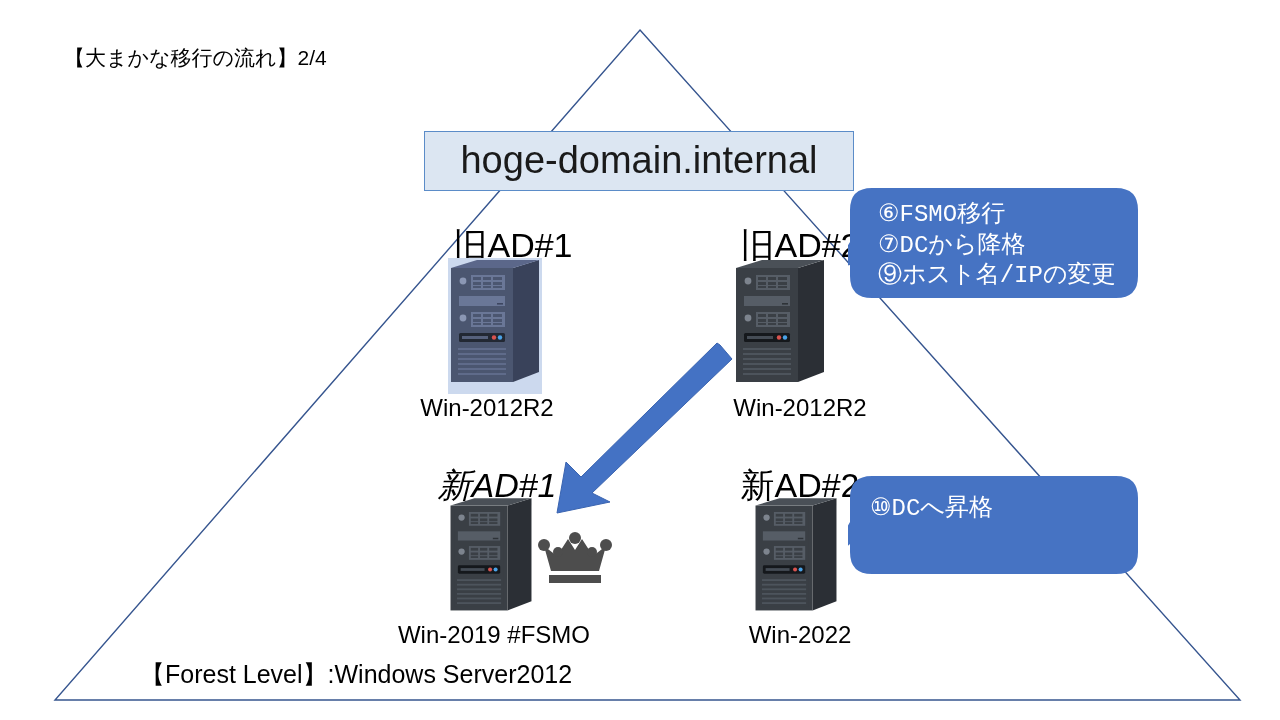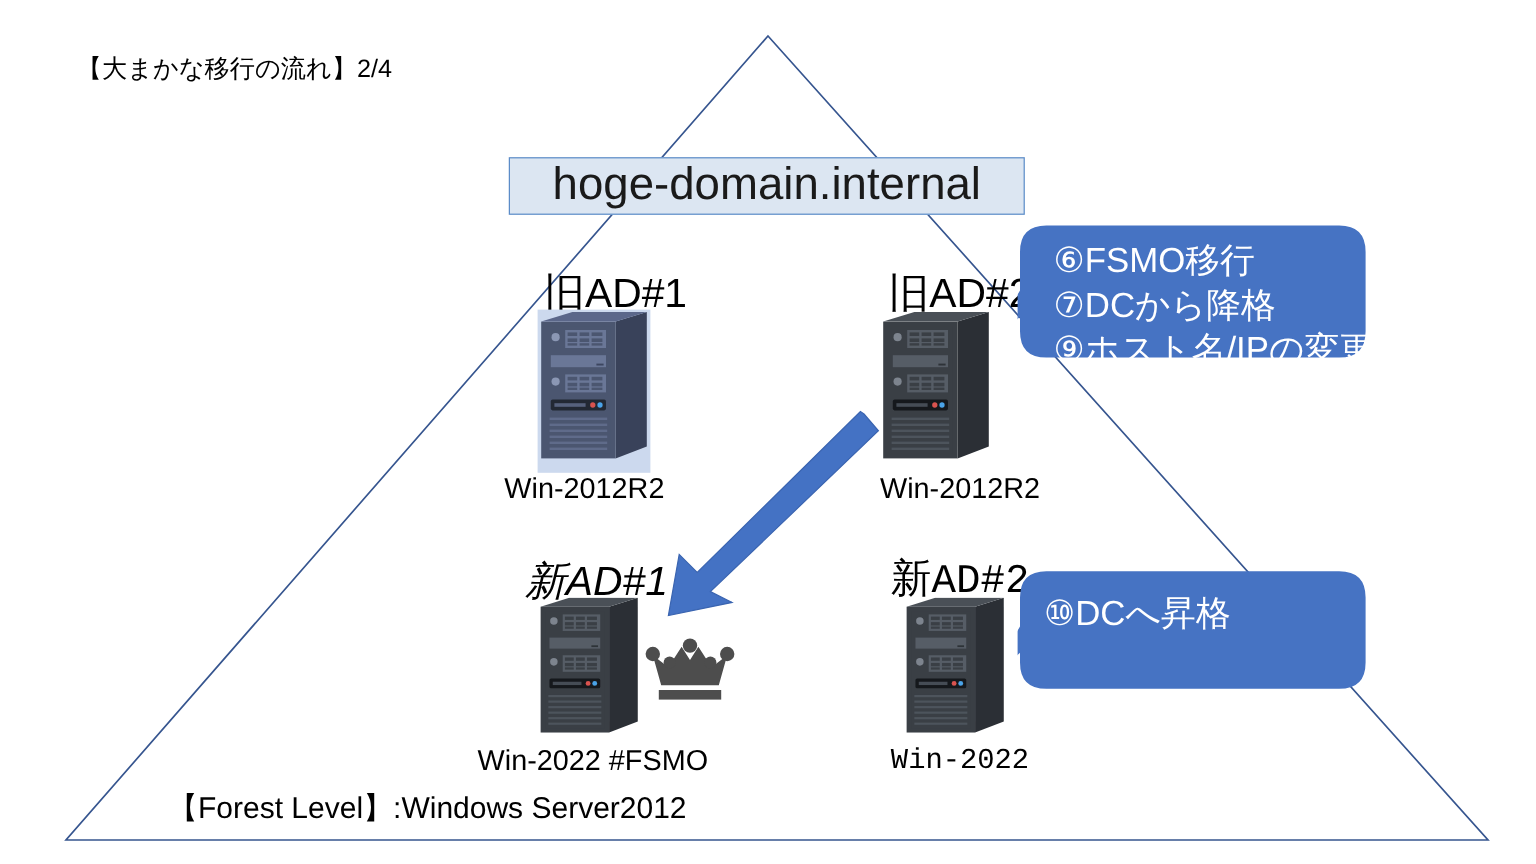--- a/index.html
+++ b/index.html
@@ -31,21 +31,21 @@
     left: 64px; top: 45px;
     font-size: 21px;
     line-height: 1.2;
     white-space: nowrap;
     letter-spacing: 0px;
   }
   
   #domain-box {
     position: absolute;
     left: 424px; top: 131px;
-    width: 430px; height: 48px;
+    width: 430px; height: 60px;
     background: #dce6f2;
     border: 1.3px solid #5b8cc8;
     box-sizing: border-box;
     display: flex;
     align-items: center;
     justify-content: center;
   }
   #domain-box .domain-label {
     font-size: 38px;
     line-height: 1;
@@ -70,21 +70,21 @@
     left: 50%;
     transform: translateX(-50%);
     font-size: 24px;
     line-height: 1;
     white-space: nowrap;
   }
   
   #group-old-ad-1 { left: 400px; top: 228px; width: 200px; height: 200px; }
   #group-old-ad-2 { left: 690px; top: 228px; width: 200px; height: 200px; }
   #group-new-ad-1 { left: 390px; top: 468px; width: 215px; height: 190px; }
-  #group-new-ad-2 { left: 700px; top: 468px; width: 200px; height: 190px; font-family: Liberation Mono, monospace; }
+  #group-new-ad-2 { left: 700px; top: 468px; width: 200px; height: 190px; }
 
   #group-old-ad-1 .node-label { top: 0px; left: 113px; }
   #group-old-ad-1 .os-label   { top: 168px; left: 87px; }
   #group-old-ad-2 .node-label { top: 0px; left: 110px; }
   #group-old-ad-2 .os-label   { top: 168px; left: 110px; }
   #group-new-ad-1 .node-label { top: 0px; left: 107px; font-style: italic; }
   #group-new-ad-1 .os-label   { top: 155px; left: 104px; }
   #group-new-ad-2 .node-label { top: 0px; left: 100px; }
   #group-new-ad-2 .os-label   { top: 155px; left: 100px; }
 
@@ -104,23 +104,24 @@
   #highlight-old-ad-1 {
     left: 48px; top: 30px; width: 94px; height: 136px;
   }
   
   .callout {
     position: absolute;
   }
   .callout-text {
     position: absolute;
     color: #ffffff;
-    font-size: 29px;
+    font-size: 24px;
     line-height: 1.28;
     white-space: nowrap;
+    font-family: Liberation Mono, monospace;
   }
   #callout-fsmo { left: 848px; top: 186px; width: 292px; height: 116px; }
   #callout-fsmo .callout-text { left: 30px; top: 14px; }
   #callout-promote { left: 848px; top: 474px; width: 292px; height: 104px; }
   #callout-promote .callout-text { left: 22px; top: 20px; }
 
   
   #fsmo-transfer-arrow {
     position: absolute;
     left: 535px; top: 340px;
@@ -309,21 +310,21 @@
       <circle cx="55" cy="77.5" r="2.2" fill="#4aa3e8"></circle>
       <g fill="#4d545c">
         <rect x="13" y="88" width="48" height="2"></rect>
         <rect x="13" y="93" width="48" height="2"></rect>
         <rect x="13" y="98" width="48" height="2"></rect>
         <rect x="13" y="103" width="48" height="2"></rect>
         <rect x="13" y="108" width="48" height="2"></rect>
         <rect x="13" y="113" width="48" height="2"></rect>
       </g>
     </svg>
-    <div class="os-label">Win-2022 #FSMO</div>
+    <div class="os-label">Win-2019 #FSMO</div>
   </div>
 
   <div class="server-group" id="group-new-ad-2">
     <div class="node-label">新AD#2</div>
     <svg class="server-icon" id="server-icon-new-ad-2" viewBox="0 0 100 130">
       <polygon points="68,8 94,0 94,112 68,122" fill="#2b2f35"></polygon>
       <rect x="6" y="8" width="62" height="114" fill="#3a3f45"></rect>
       <polygon points="6,8 32,0 94,0 68,8" fill="#4a5057"></polygon>
       <rect x="10" y="12" width="54" height="106" fill="#3a3f45"></rect>
       <rect x="26" y="15" width="34" height="15" fill="#565d66"></rect>

